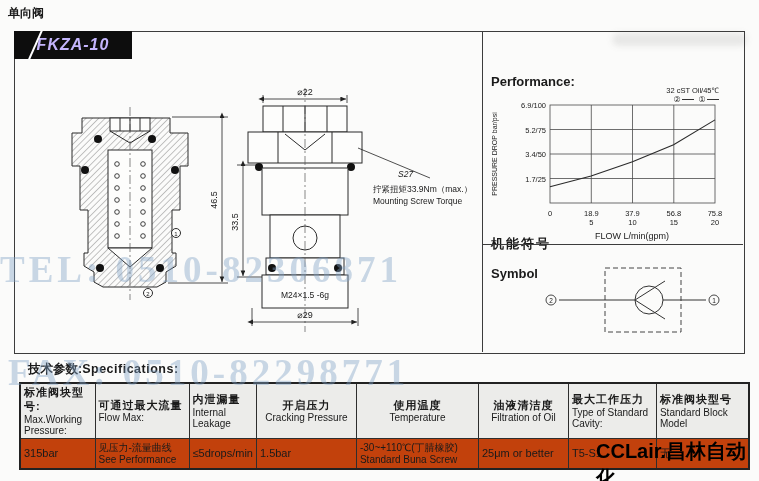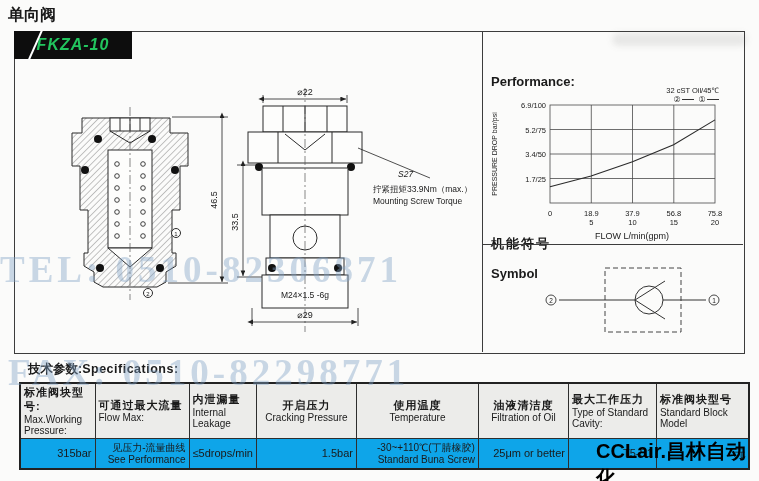--- a/index.html
+++ b/index.html
@@ -1,22 +1,22 @@
 <!DOCTYPE html>
 <html><head>
 <meta charset="utf-8">
 <style>
   html,body{margin:0;padding:0;}
   body{width:759px;height:481px;background:#fbfbfa;font-family:"Liberation Sans",sans-serif;color:#1a1a1a;}
   #page{position:relative;width:759px;height:481px;overflow:hidden;background:#fbfbfa;}
   .abs{position:absolute;}
   
-  #title-zh{left:8px;top:5px;font-size:16px;font-weight:bold;text-align:right;}
+  #title-zh{left:8px;top:5px;font-size:12px;font-weight:bold;text-align:right;}
   #title-en{left:64px;top:7px;font-size:16px;font-weight:bold;letter-spacing:1px;}
-  #model-badge{left:14px;top:31px;width:118px;height:28px;background:#0d0d0d;color:#22c55e;
+  #model-badge{left:14px;top:31px;width:118px;height:28px;background:#0d0d0d;color:#c4b5fd;
     font-size:16px;font-weight:bold;font-style:italic;letter-spacing:1px;
     display:flex;align-items:center;justify-content:center;z-index:6;overflow:hidden;}
   #model-badge .slash{position:absolute;left:20px;top:-6px;width:2px;height:42px;background:#fff;transform:rotate(24deg);}
   
   .frame{border:1.5px solid #3c3c3c;}
   #main-frame{left:14px;top:31px;width:729px;height:321px;z-index:1;}
   #divider-v{left:482px;top:31px;width:0;height:321px;border-left:1.5px solid #3c3c3c;z-index:2;}
   #divider-h{left:482px;top:244px;width:261px;height:0;border-top:1.5px solid #3c3c3c;z-index:2;}
   
   .panel-title-zh{font-size:13px;font-weight:bold;letter-spacing:2px;}
@@ -31,21 +31,21 @@
     color:rgba(128,163,197,0.42);z-index:30;pointer-events:none;}
   #wm-tel{top:248px;}
   #wm-fax{top:351px;padding-left:8px;}
   
   #specs-heading{left:28px;top:361px;font-size:12.5px;font-weight:bold;z-index:10;}
   #specs-heading .en{letter-spacing:0.5px;}
   #spec-table{left:19px;top:382px;border-collapse:collapse;table-layout:fixed;z-index:10;}
   #spec-table td{border:1.2px solid #2e2e2e;vertical-align:middle;padding:2px 3px;overflow:hidden;}
   #spec-table{border:2px solid #222;}
   #spec-table .hrow td{background:#ececea;height:50px;}
-  #spec-table .drow td{background:#0ea5e9;height:25px;text-align:right;margin-top:20px;}
+  #spec-table .drow td{background:#c2410c;height:25px;text-align:left;margin-top:20px;}
   .h-zh{font-size:11px;font-weight:bold;letter-spacing:1px;line-height:1.25;}
   .h-en{font-size:10px;line-height:1.12;}
   .cc{text-align:center;margin-left:27px;}
   .v1{font-size:11px;line-height:1.2;}
   .v2{font-size:10px;line-height:1.15;}
   
   #logo{left:594px;top:438px;font-size:20px;font-weight:bold;color:#000;z-index:40;
     border-bottom:2.5px solid #000;padding:0 8px 1px 2px;background:transparent;letter-spacing:0px;}
   
   #smudge{left:612px;top:33px;width:135px;height:13px;background:rgba(60,60,60,0.10);border-radius:7px;filter:blur(3px);z-index:3;}

